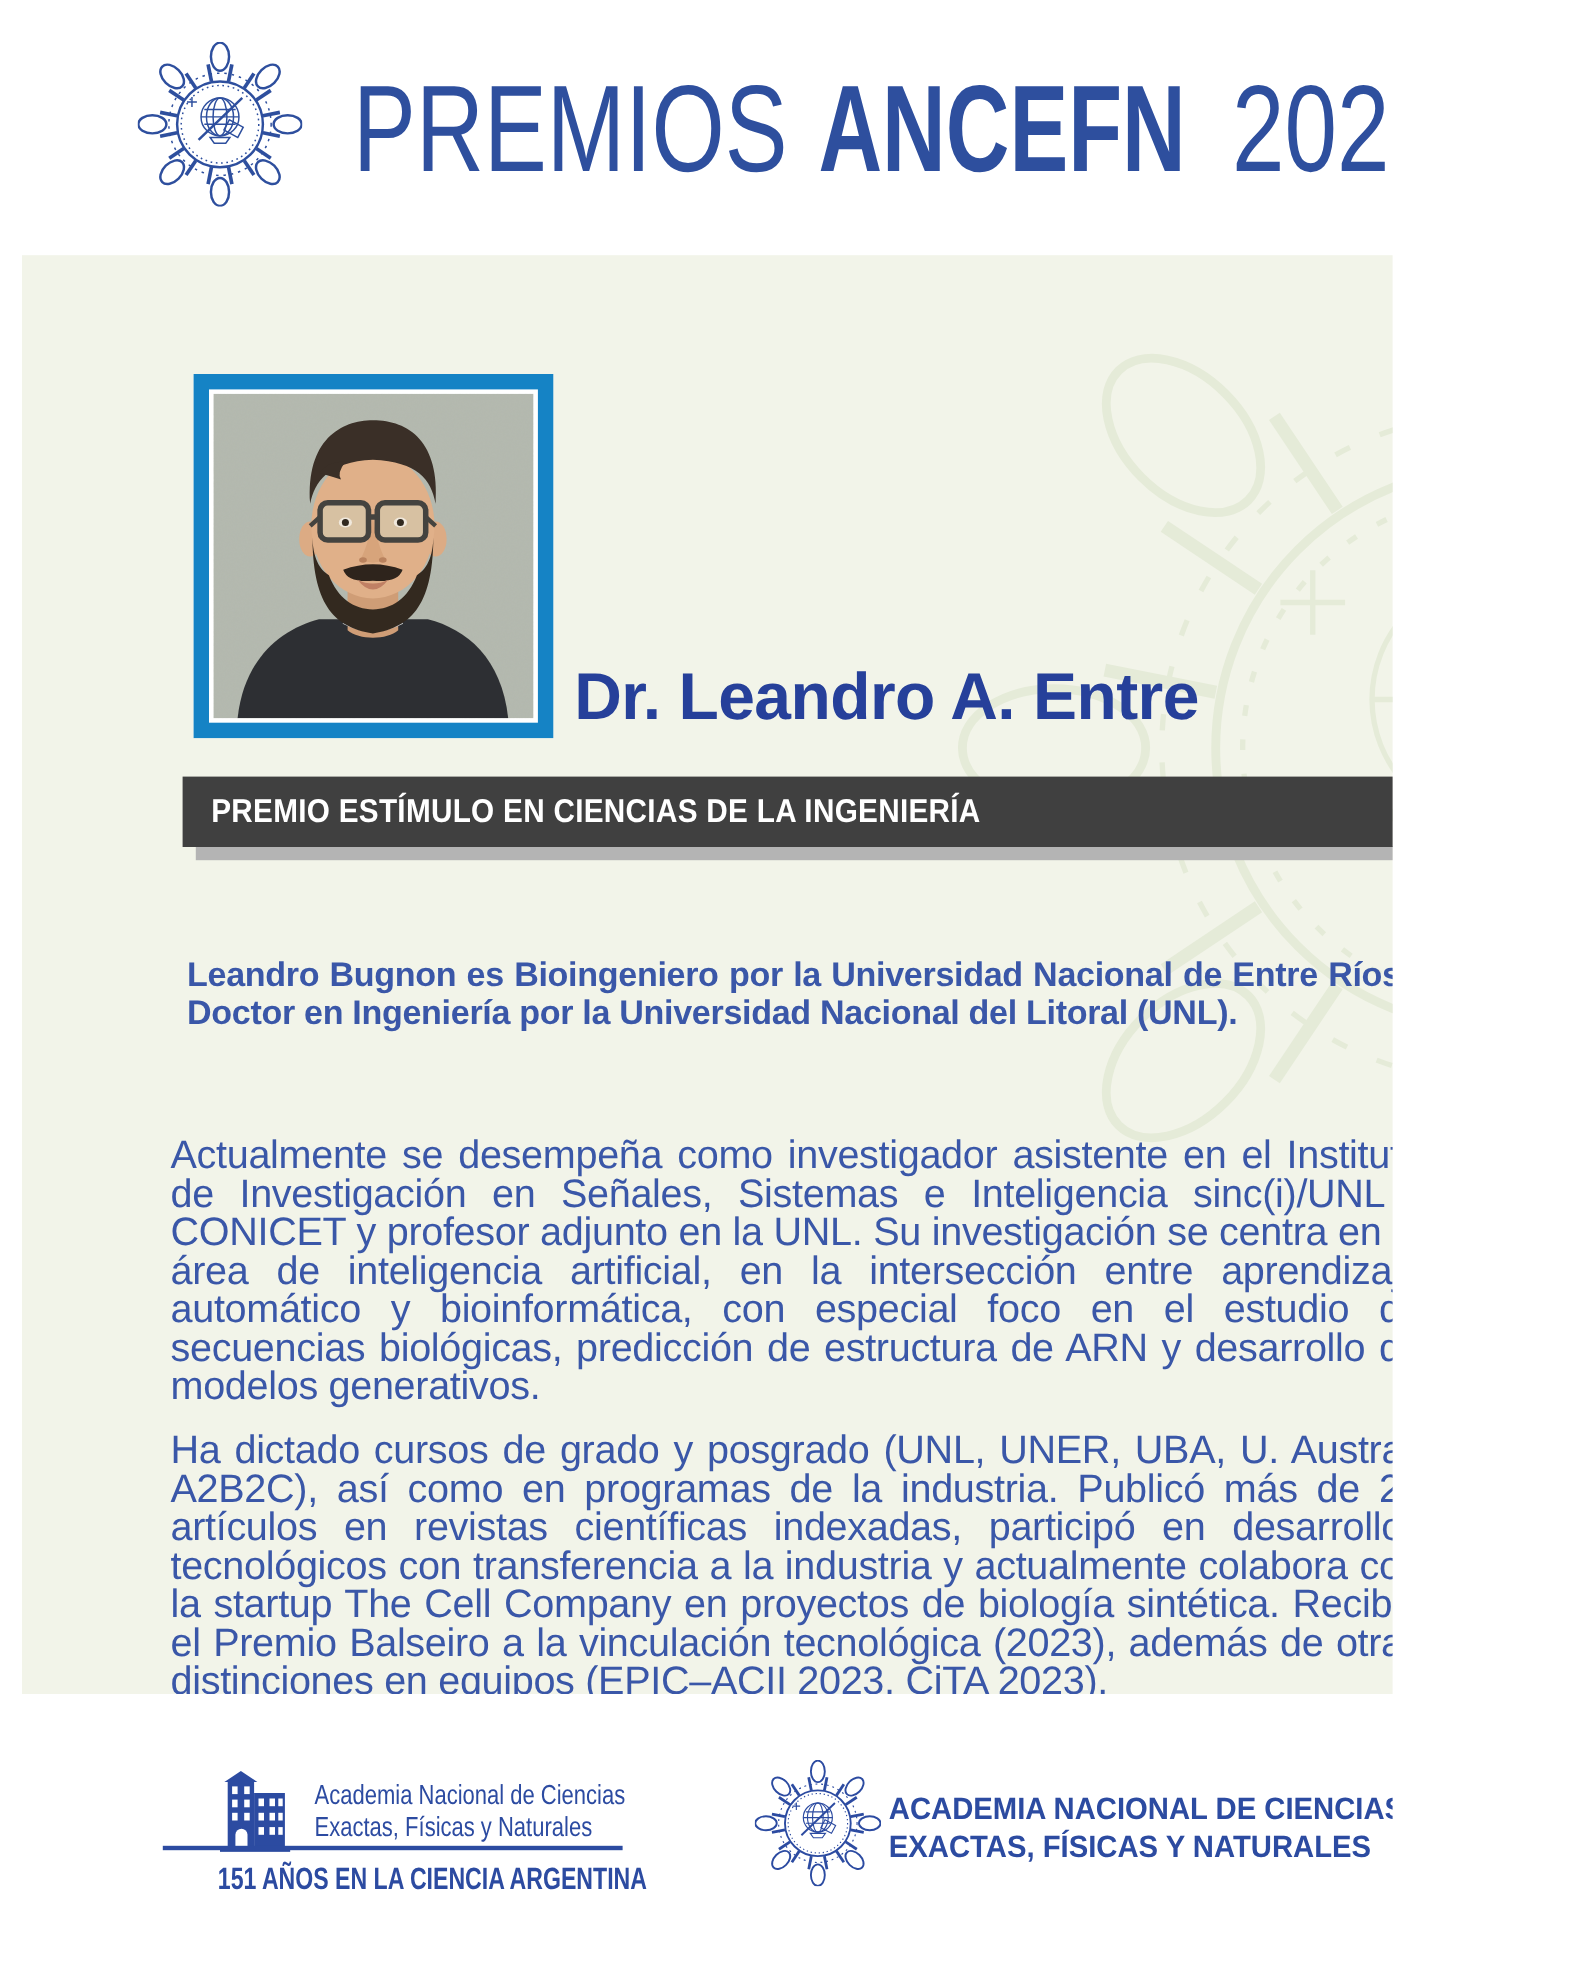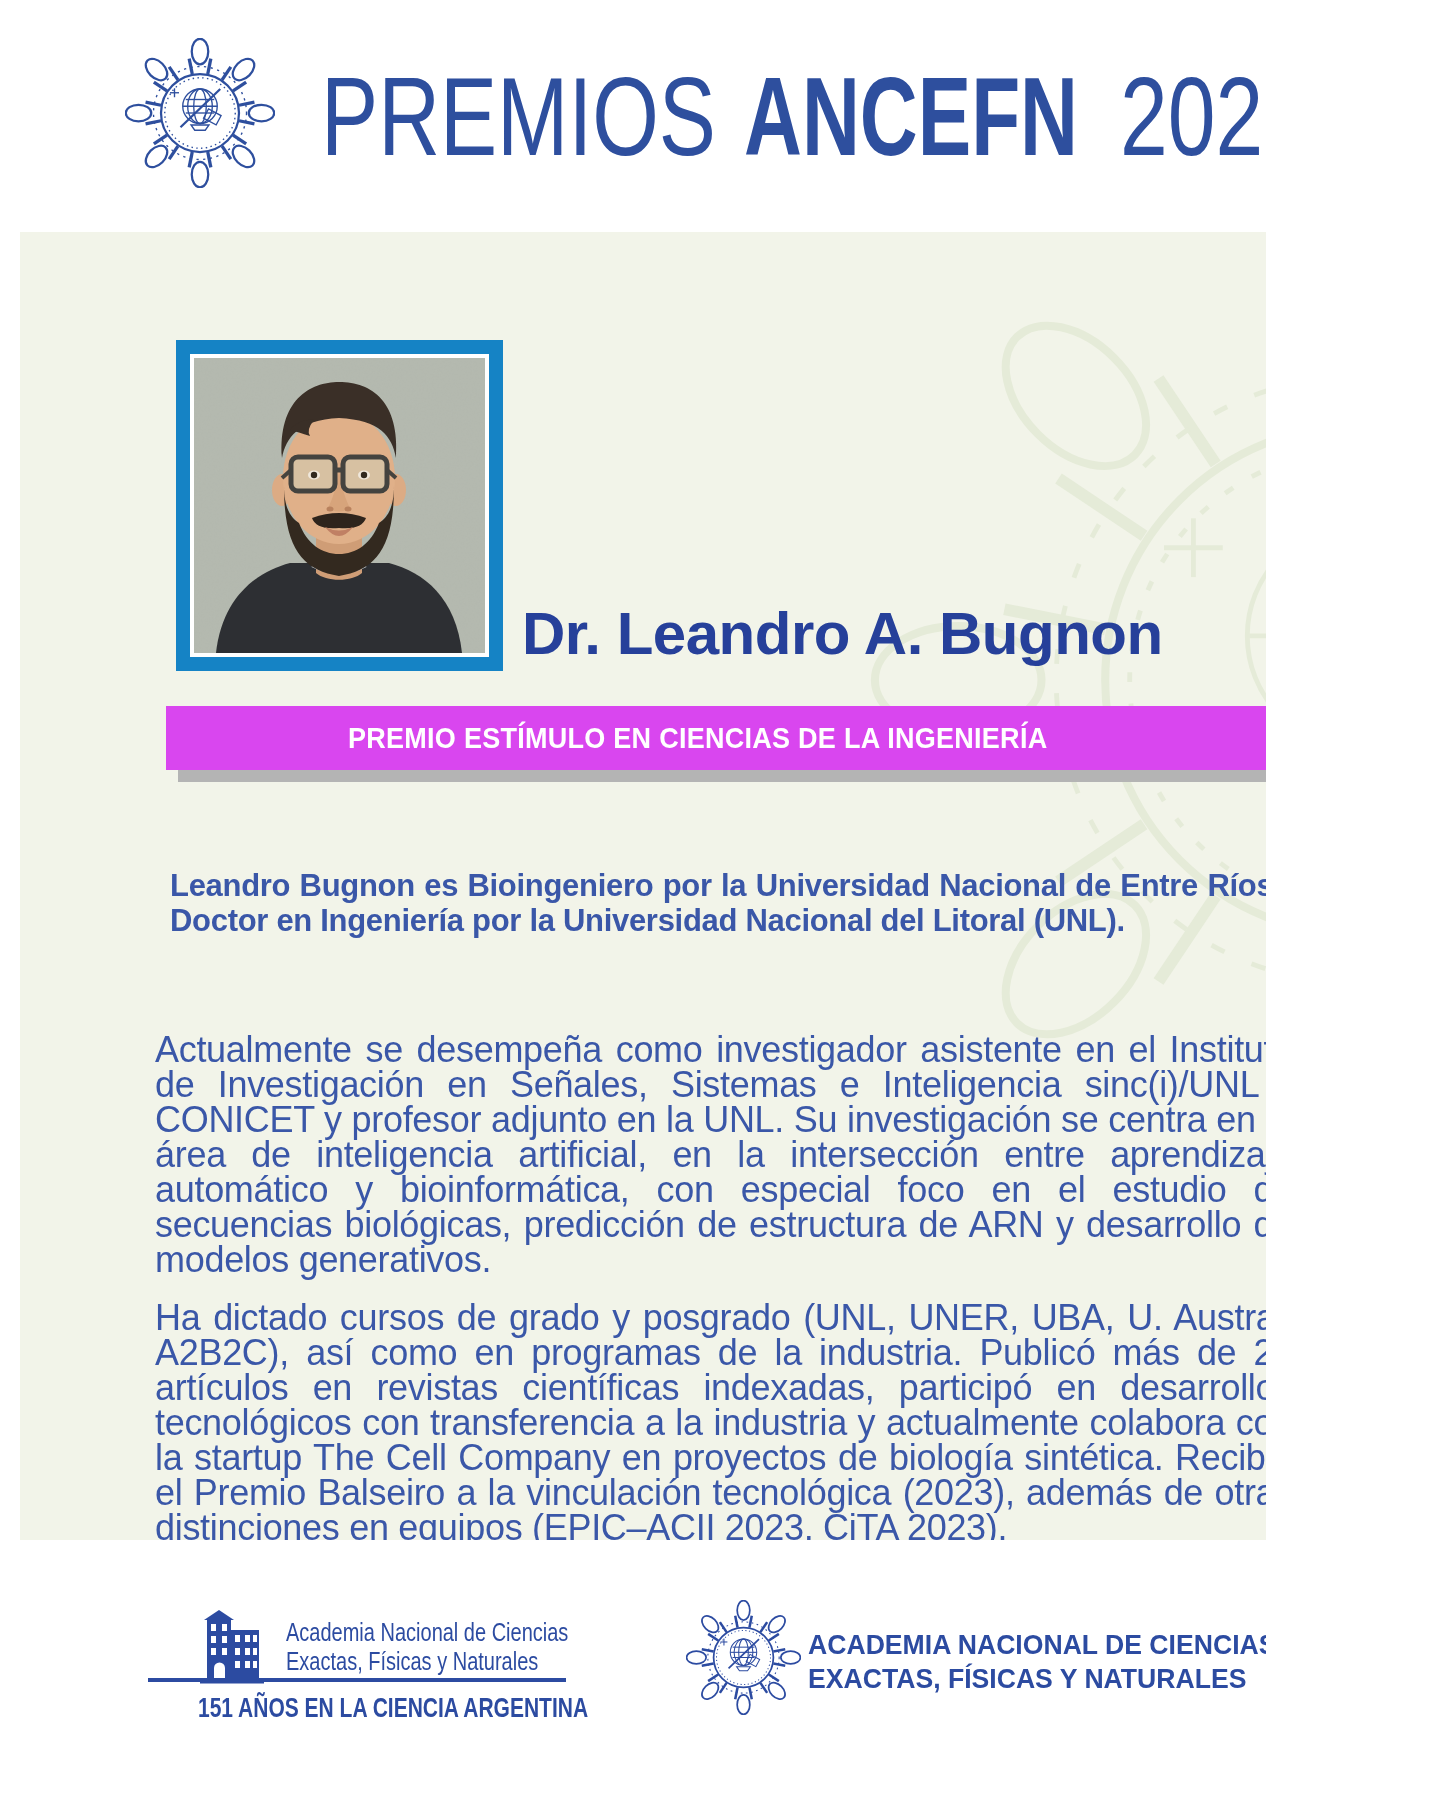--- a/index.html
+++ b/index.html
@@ -26,21 +26,21 @@
   .watermark{position:absolute;left:850px;top:-42px;color:#e5ebd8;--swu:0.55;}
 
   .photo-frame{position:absolute;left:156px;top:108px;width:291px;height:295px;
                border:14px solid #1583c5;background:#ffffff;padding:4px;}
   .photo-frame svg{display:block;}
 
   .person-name{position:absolute;left:502px;top:367px;font-size:60px;font-weight:700;
                color:#26409a;letter-spacing:-0.5px;white-space:nowrap;}
 
   .award-banner{position:absolute;left:146px;top:474px;width:1116px;height:64px;
-                background:#d946ef;box-shadow:12px 12px 0 0 #b4b4b4;text-align:center;}
+                background:#404040;box-shadow:12px 12px 0 0 #b4b4b4;}
   .award-banner-text{display:inline-block;transform:scaleX(0.9);transform-origin:left center;
                      margin-left:26px;line-height:64px;color:#ffffff;font-size:30px;
                      font-weight:700;letter-spacing:0.3px;white-space:nowrap;}
 
   .bio-par{position:absolute;left:135px;width:1138px;color:#3a57a8;font-size:36px;
            line-height:35px;text-align:justify;letter-spacing:-0.3px;}
   .bio-p1{top:605px;font-size:31px;font-weight:700;margin-left:15px;}
   .bio-p2{top:764px;}
   .bio-p3{top:1032px;}
 
@@ -178,21 +178,21 @@
           <line x1="193" y1="112" x2="202" y2="120" stroke="#44433f" stroke-width="4"></line>
 
           <ellipse cx="120" cy="117" rx="6" ry="4.5" fill="#f0e8dc"></ellipse>
           <ellipse cx="170" cy="117" rx="6" ry="4.5" fill="#f0e8dc"></ellipse>
           <circle cx="120" cy="117" r="3.2" fill="#31291f"></circle>
           <circle cx="170" cy="117" r="3.2" fill="#31291f"></circle>
         </g>
       </svg>
     </div>
 
-    <div class="person-name">Dr. Leandro A. Bugnon</div>
+    <div class="person-name">Dr. Leandro A. Entre</div>
 
     <div class="award-banner">
       <span class="award-banner-text">PREMIO ESTÍMULO EN CIENCIAS DE LA INGENIERÍA</span>
     </div>
 
     <p class="bio-par bio-p1">Leandro Bugnon es Bioingeniero por la Universidad Nacional de Entre Ríos, y Doctor en Ingeniería por la Universidad Nacional del Litoral (UNL).</p>
     <p class="bio-par bio-p2">Actualmente se desempeña como investigador asistente en el Instituto de Investigación en Señales, Sistemas e Inteligencia sinc(i)/UNL - CONICET y profesor adjunto en la UNL. Su investigación se centra en el área de inteligencia artificial, en la intersección entre aprendizaje automático y bioinformática, con especial foco en el estudio de secuencias biológicas, predicción de estructura de ARN y desarrollo de modelos generativos.</p>
     <p class="bio-par bio-p3">Ha dictado cursos de grado y posgrado (UNL, UNER, UBA, U. Austral, A2B2C), así como en programas de la industria. Publicó más de 20 artículos en revistas científicas indexadas, participó en desarrollos tecnológicos con transferencia a la industria y actualmente colabora con la startup The Cell Company en proyectos de biología sintética. Recibió el Premio Balseiro a la vinculación tecnológica (2023), además de otras distinciones en equipos (EPIC–ACII 2023, CiTA 2023).</p>
   </div>
 

